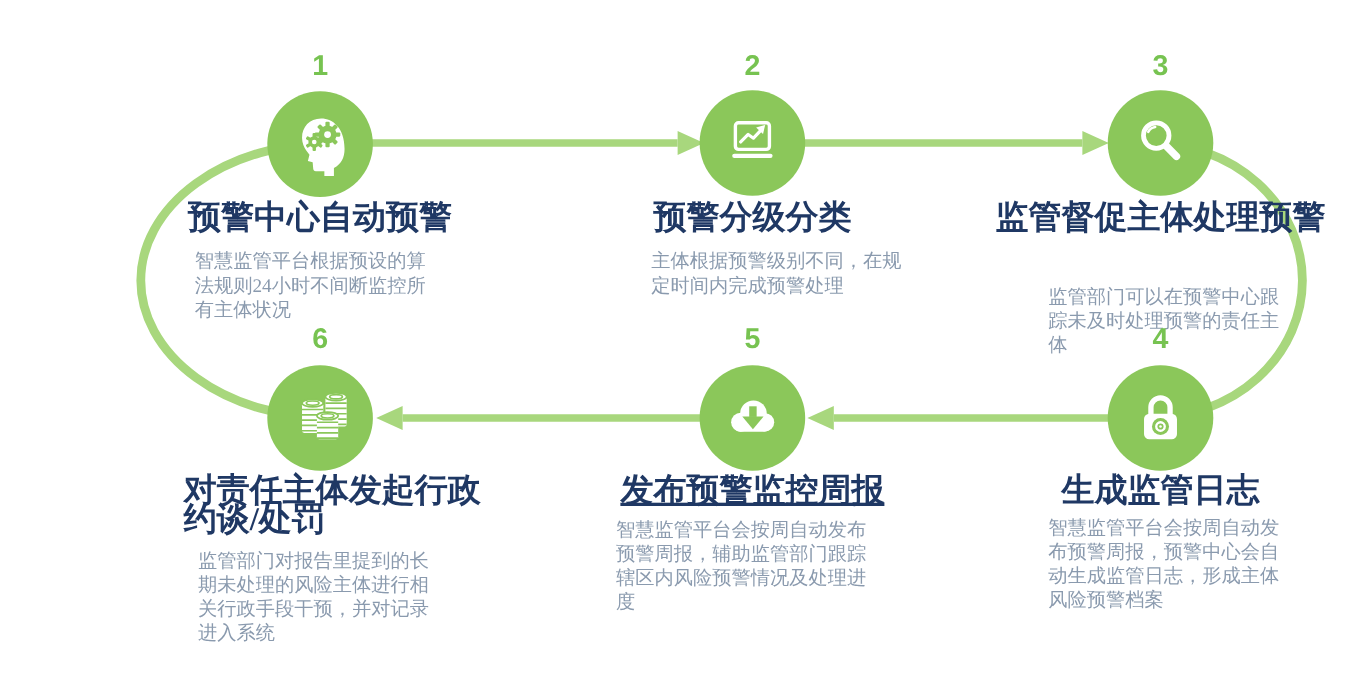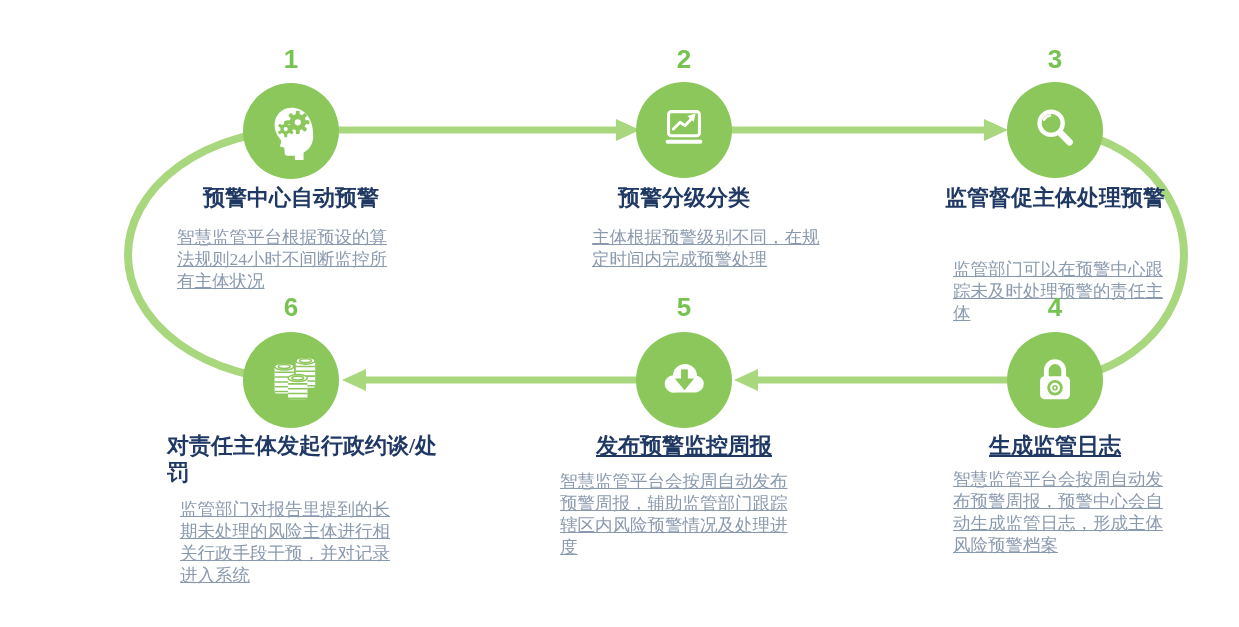--- a/index.html
+++ b/index.html
@@ -8,35 +8,35 @@
   svg.bg{position:absolute;left:0;top:0;width:1239px;height:627px;}
   .arc{fill:none;stroke:#a8d77d;stroke-width:8;}
   .conn{stroke:#a8d77d;stroke-width:7;}
   .head{fill:#a8d77d;}
   .step{position:absolute;left:0;top:0;width:0;height:0;}
   .num{position:absolute;width:100px;text-align:center;
        font-family:"Liberation Sans","DejaVu Sans",sans-serif;font-weight:bold;
        font-size:26px;color:#77c351;}
   .circle{position:absolute;width:96px;height:96px;border-radius:50%;background:#8bc75a;
           display:flex;align-items:center;justify-content:center;}
-  .title{position:absolute;font-weight:bold;font-size:22px;color:#1f3864;
+  .title{position:absolute;font-weight:bold;font-size:30px;color:#1f3864;
          text-align:center;line-height:27px;}
-  .desc{position:absolute;font-size:17.5px;color:#8a9aae;line-height:22px;text-align:left;text-decoration:underline;}
+  .desc{position:absolute;font-size:17.5px;color:#8a9aae;line-height:22px;text-align:left;}
   
   .s1 .num{left:241px;top:44px;} .s1 .circle{left:243px;top:83px;}
   .s1 .title{left:141px;top:184px;width:300px;} .s1 .desc{left:177px;top:226px;width:214px;}
   
   .s2 .num{left:634px;top:44px;} .s2 .circle{left:636px;top:82px;}
   .s2 .title{left:534px;top:184px;width:300px;} .s2 .desc{left:545px;top:226px;width:232px;margin-left:47px;}
   
   .s3 .num{left:1005px;top:44px;} .s3 .circle{left:1007px;top:82px;}
   .s3 .title{left:905px;top:184px;width:300px;} .s3 .desc{left:953px;top:226px;width:214px;margin-top:32px;}
   
   .s4 .num{left:1005px;top:292px;} .s4 .circle{left:1007px;top:332px;}
-  .s4 .title{left:905px;top:432px;width:300px;text-decoration:underline;} .s4 .desc{left:953px;top:468px;width:214px;}
+  .s4 .title{left:905px;top:432px;width:300px;} .s4 .desc{left:953px;top:468px;width:214px;}
   
   .s5 .num{left:634px;top:292px;} .s5 .circle{left:636px;top:332px;}
   .s5 .title{left:534px;top:432px;width:300px;text-decoration:underline;} .s5 .desc{left:560px;top:470px;width:232px;}
   
   .s6 .num{left:241px;top:292px;} .s6 .circle{left:243px;top:332px;}
   .s6 .title{left:135px;top:432px;width:290px;text-align:left;margin-left:32px;}
   .s6 .desc{left:180px;top:498px;width:214px;}
   .icon{display:block;}
 </style>
 </head>

